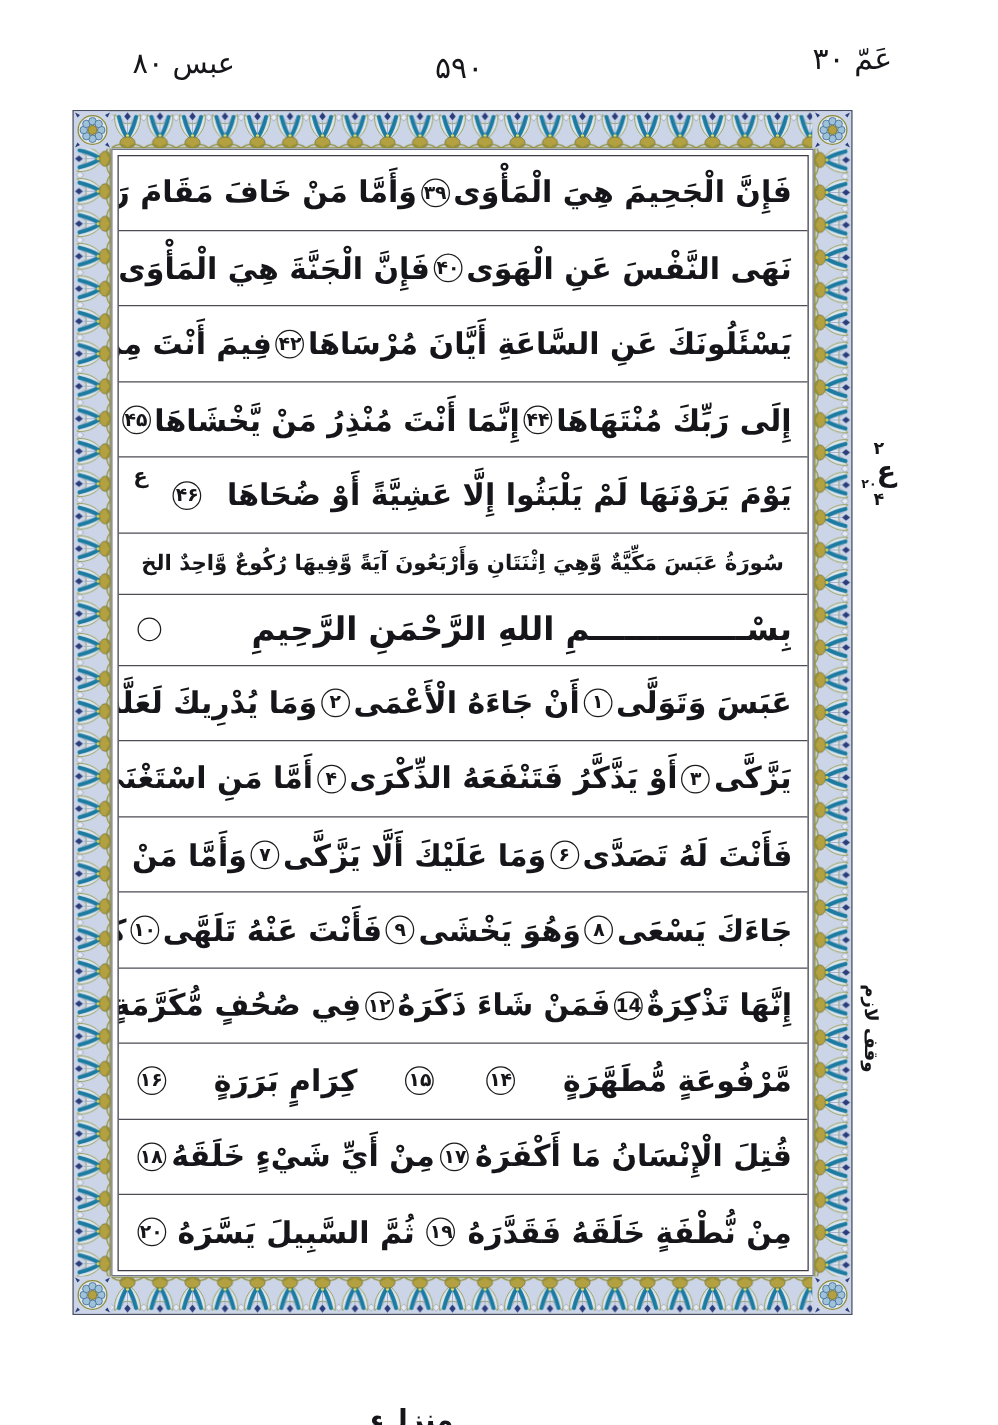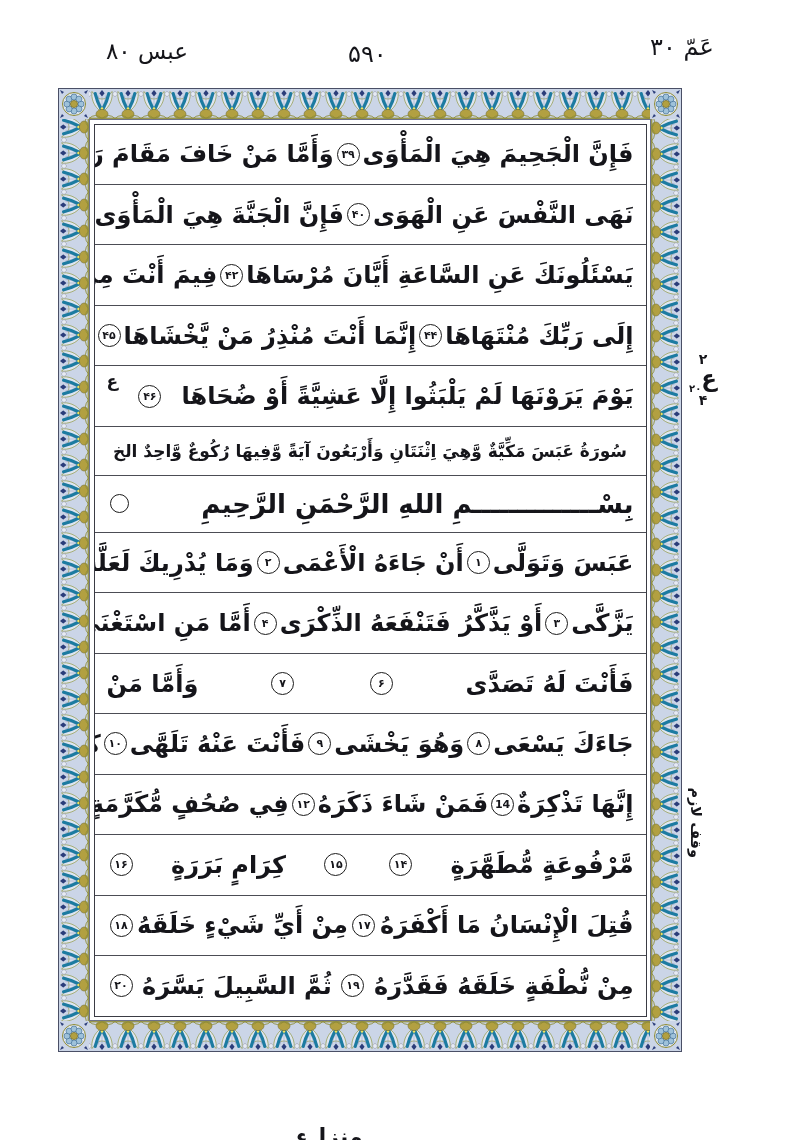--- a/index.html
+++ b/index.html
@@ -33,21 +33,21 @@
     border-bottom:1.7px solid #4c4d55;padding:0 12px;
     font-size:24px;font-weight:bold;white-space:nowrap;overflow:hidden;
   }
   .qrow:last-child{border-bottom:none;}
   .qrow.heading{flex:0 0 48px;justify-content:center;font-size:17px;letter-spacing:-0.5px;text-align:right;}
   .qrow.bismillah{flex:0 0 56px;font-size:26px;}
   .seg{display:inline-block;}
   .ayah{
     flex:0 0 auto;width:21px;height:21px;border:1.6px solid #1c1c1c;border-radius:50%;
     display:inline-flex;align-items:center;justify-content:center;
-    font-size:11px;line-height:1;margin:0 3px;font-weight:bold;
+    font-size:15px;line-height:1;margin:0 3px;font-weight:bold;
   }
   .ayah.empty{width:17px;height:17px;}
   .ruku-inline{font-size:17px;align-self:flex-start;margin-top:5px;font-weight:bold;}
   
   .ruku-stack{
     position:absolute;left:686px;top:352px;width:34px;text-align:center;
     font-weight:bold;line-height:1.05;
   }
   .ruku-stack .num{display:block;font-size:14px;}
   .ruku-stack .mid{display:block;font-size:23px;line-height:1;}
@@ -176,20 +176,21 @@
         <div class="qrow verse" dir="rtl">
           <span class="seg">يَزَّكَّى</span>
           <span class="ayah">۳</span>
           <span class="seg">أَوْ يَذَّكَّرُ فَتَنْفَعَهُ الذِّكْرَى</span>
           <span class="ayah">۴</span>
           <span class="seg">أَمَّا مَنِ اسْتَغْنَى</span>
         </div>
         <div class="qrow verse" dir="rtl">
           <span class="seg">فَأَنْتَ لَهُ تَصَدَّى</span>
           <span class="ayah">۶</span>
+          <span class="seg">وَمَا عَلَيْكَ أَلَّا يَزَّكَّى</span>
           <span class="ayah">۷</span>
           <span class="seg">وَأَمَّا مَنْ</span>
         </div>
         <div class="qrow verse" dir="rtl">
           <span class="seg">جَاءَكَ يَسْعَى</span>
           <span class="ayah">۸</span>
           <span class="seg">وَهُوَ يَخْشَى</span>
           <span class="ayah">۹</span>
           <span class="seg">فَأَنْتَ عَنْهُ تَلَهَّى</span>
           <span class="ayah">۱۰</span>

